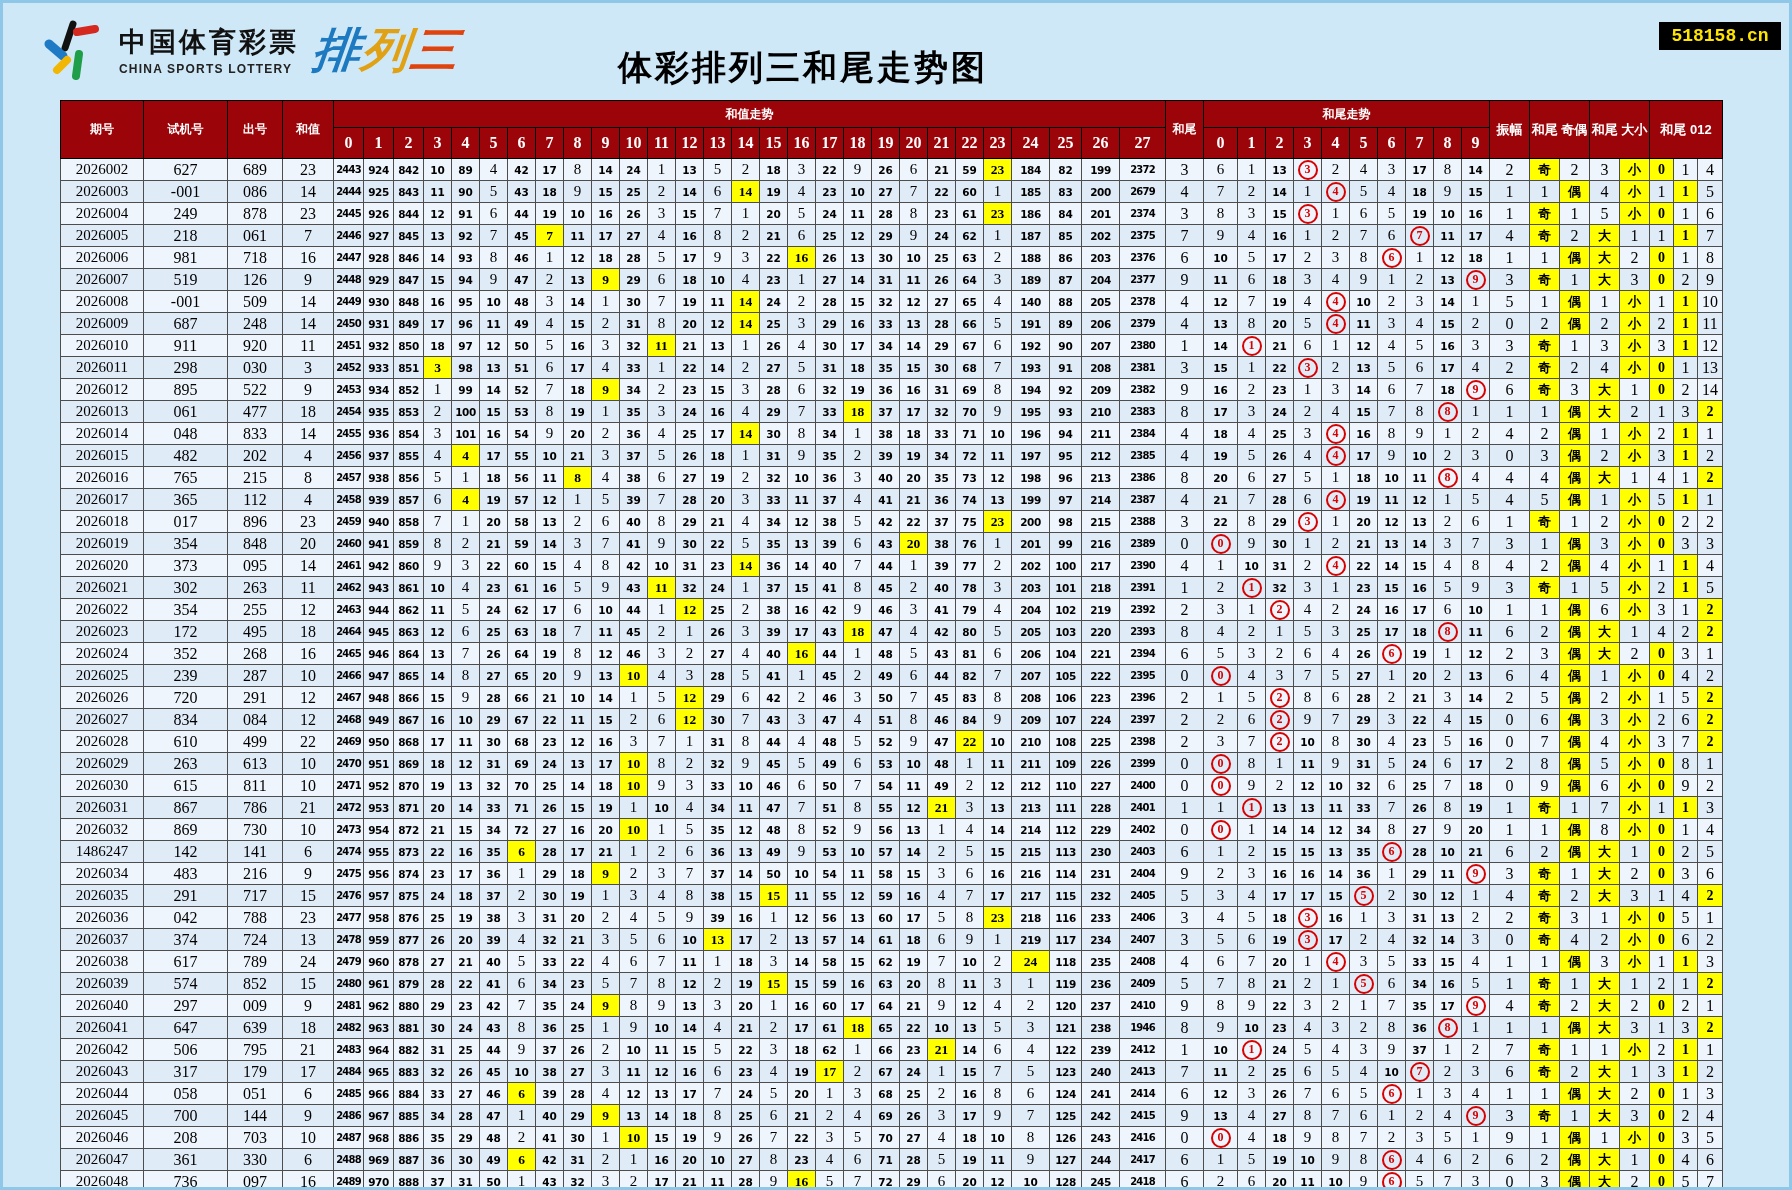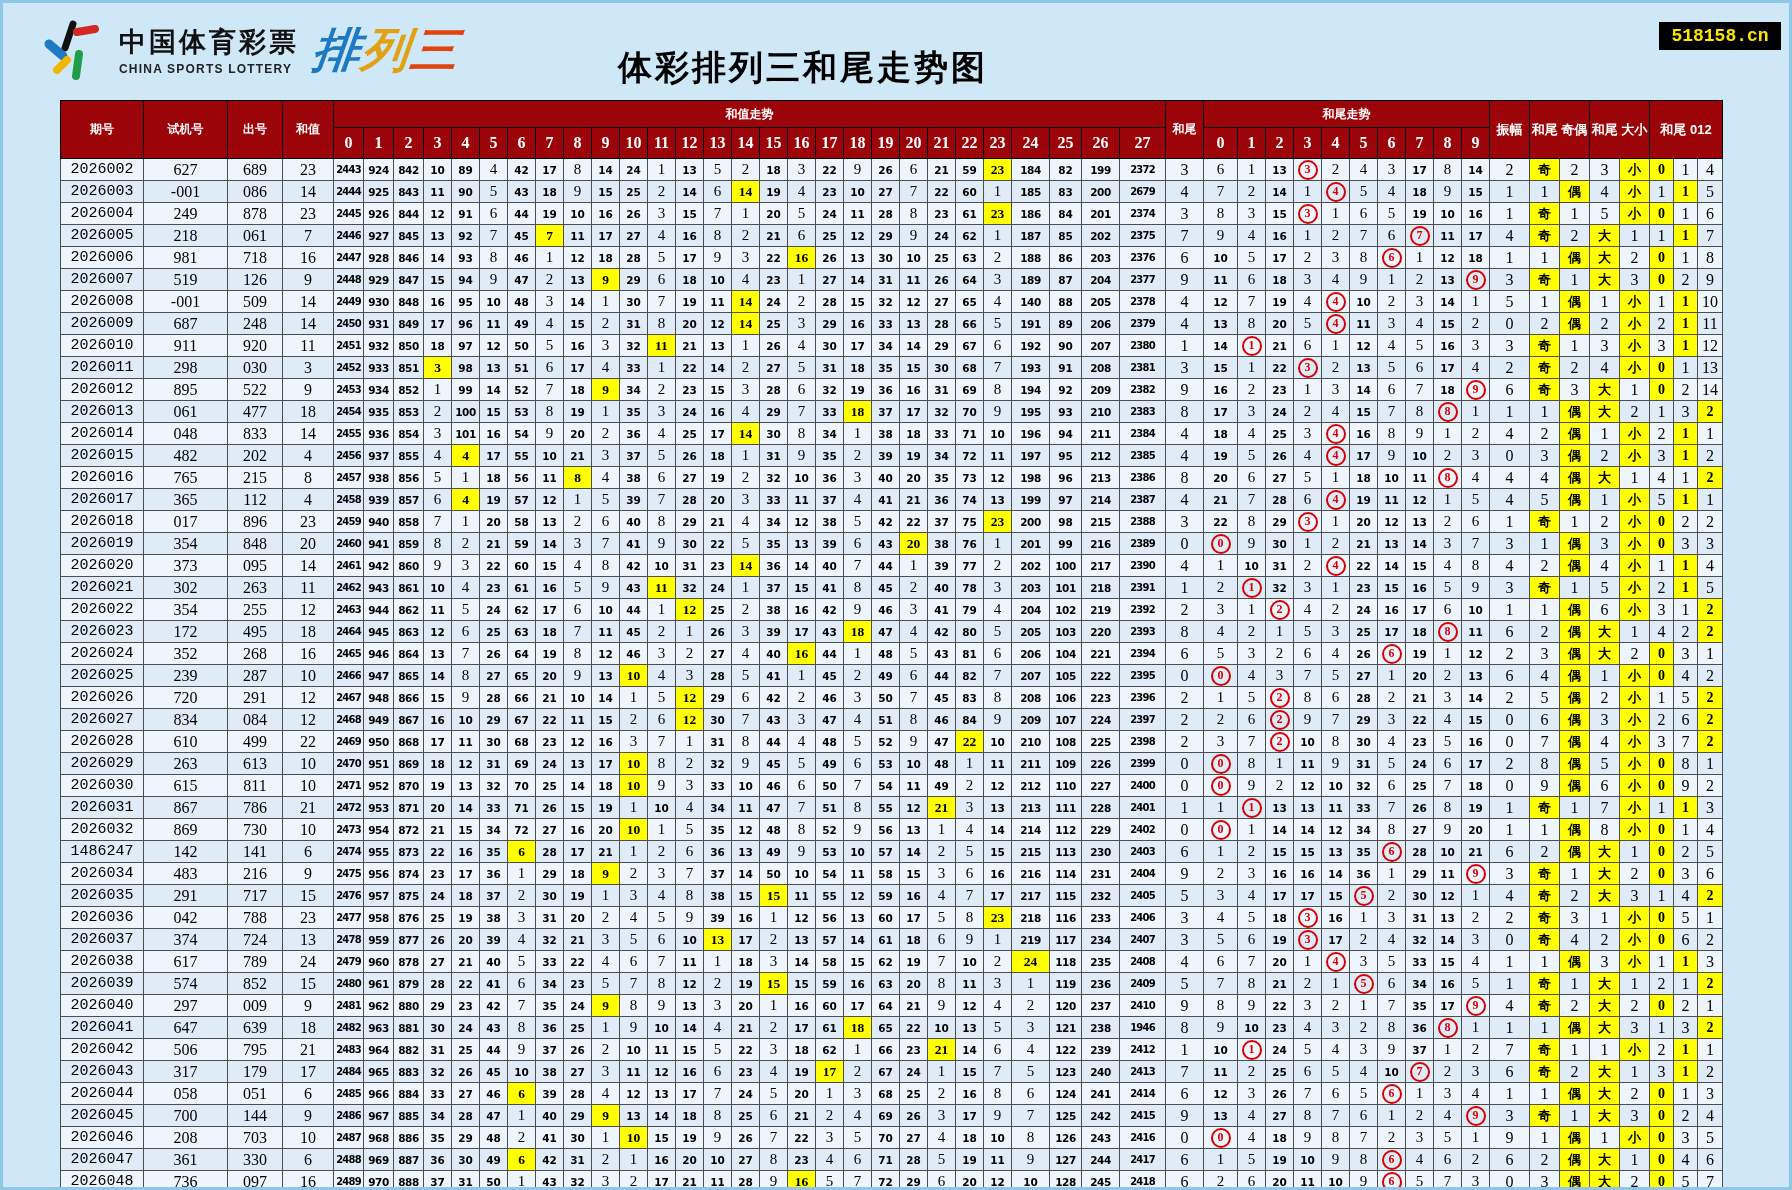--- a/index.html
+++ b/index.html
@@ -29,21 +29,21 @@
   .tbl-wrap{position:absolute;left:57px;top:97px;}
   table{border-collapse:collapse;table-layout:fixed;}
   th,td{border:1px solid #4d4d4d;text-align:center;vertical-align:middle;
     padding:0;overflow:hidden;white-space:nowrap;height:19px;color:#000;}
   thead th{background:#9b0509;color:#fff;border-color:#000;}
   th.group{font-size:12px;font-weight:bold;height:26px;}
   th.group2{font-size:13px;font-weight:bold;white-space:normal;line-height:14px;}
   th.digit{font-family:"Liberation Serif",serif;font-size:16px;font-weight:bold;height:30px;}
   tbody tr:nth-child(odd){background:#eef5fc;}
   tbody tr:nth-child(even){background:#dfebf7;}
-  .pcell{font-family:Liberation Mono, monospace;font-size:15px;margin-left:33px;}
+  .pcell{font-family:Liberation Serif, serif;font-size:15px;margin-left:33px;}
   .ncell{font-family:"Liberation Serif",serif;font-size:16px;}
   .sumv,.tailv,.ampv,.num{font-family:"Liberation Serif",serif;font-size:16px;}
   .d1{font-family:"Liberation Serif",serif;font-size:15px;}
   .d2{font-family:"DejaVu Sans",sans-serif;font-size:10.5px;font-weight:bold;}
   .d3{font-family:"DejaVu Sans",sans-serif;font-size:10.5px;font-weight:bold;letter-spacing:-0.5px;}
   .d4{font-family:"DejaVu Sans",sans-serif;font-size:10px;font-weight:bold;letter-spacing:-0.8px;}
   .hit{background:#ffff00;font-family:"Liberation Serif",serif;font-size:13.5px;font-weight:bold;}
   .zhit{background:#ffff00;font-size:13px;font-weight:bold;}
   .mhit{background:#ffff00;font-family:"Liberation Serif",serif;font-size:14px;font-weight:bold;}
   .circ{display:inline-block;width:16px;height:16px;line-height:15px;border:2px solid #d80000;

